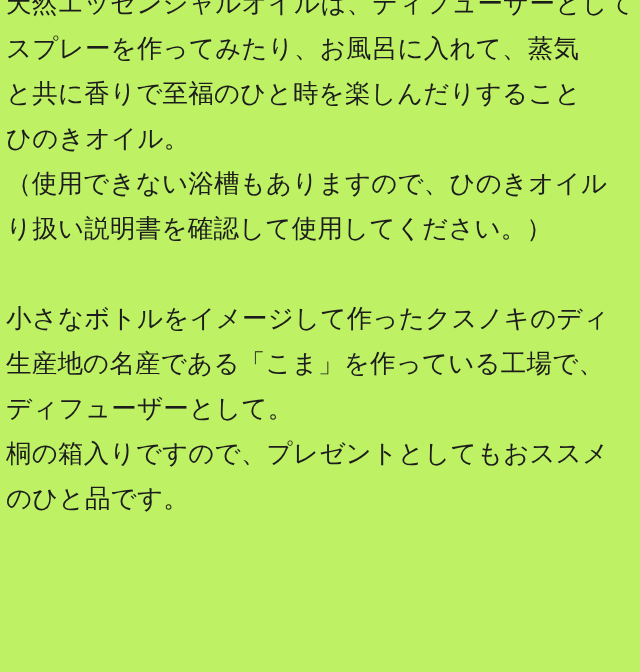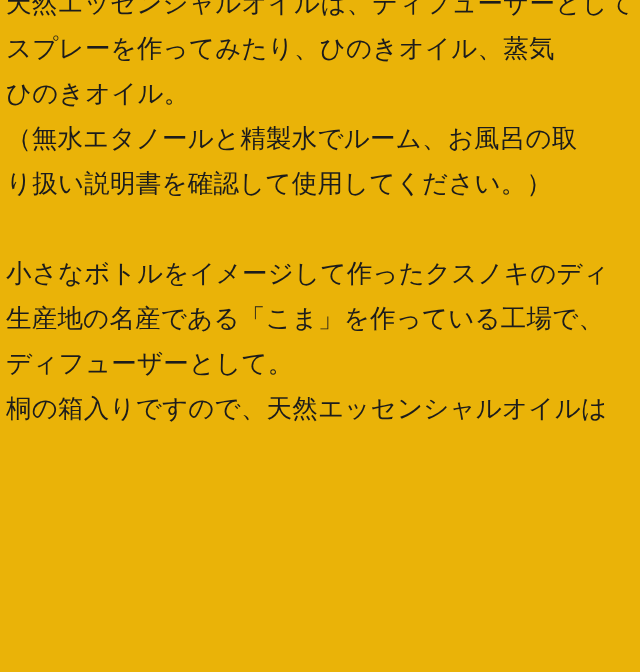--- a/index.html
+++ b/index.html
@@ -10,21 +10,21 @@
   body {
     width: 640px;
     height: 672px;
     overflow: hidden;
     font-family: "DejaVu Sans", "Liberation Sans", sans-serif;
   }
   #doc {
     position: relative;
     width: 640px;
     height: 672px;
-    background: #eab308;
+    background: #bef264;
     box-sizing: border-box;
     padding: 0 6px;
   }
   .para {
     margin: 0;
   }
   .line {
     color: #1c1c1c;
     font-size: 25.5px;
     line-height: 45px;
@@ -57,31 +57,33 @@
 </style>
 </head>
 <body>
 
 <div id="doc">
 
   <div class="para">
     <div class="line clip-top">
         <span class="inner">天然エッセンシャルオイルは、ディフューザーとして</span>
       </div>
-    <div class="line">スプレーを作ってみたり、ひのきオイル、蒸気</div>
+    <div class="line">スプレーを作ってみたり、お風呂に入れて、蒸気</div>
+    <div class="line">と共に香りで至福のひと時を楽しんだりすること</div>
     <div class="line">ひのきオイル。</div>
-    <div class="line">（無水エタノールと精製水でルーム、お風呂の取</div>
+    <div class="line">（使用できない浴槽もありますので、ひのきオイル</div>
     <div class="line">り扱い説明書を確認して使用してください。）</div>
   </div>
 
   <div class="spacer"></div>
 
   <div class="para">
     <div class="line">小さなボトルをイメージして作ったクスノキのディ</div>
     <div class="line">生産地の名産である「こま」を作っている工場で、</div>
     <div class="line">ディフューザーとして。</div>
-    <div class="line">桐の箱入りですので、天然エッセンシャルオイルは</div>
+    <div class="line">桐の箱入りですので、プレゼントとしてもおススメ</div>
+    <div class="line">のひと品です。</div>
   </div>
 
   <div class="spacer"></div>
 
 
 </div>
 
 </body></html>

